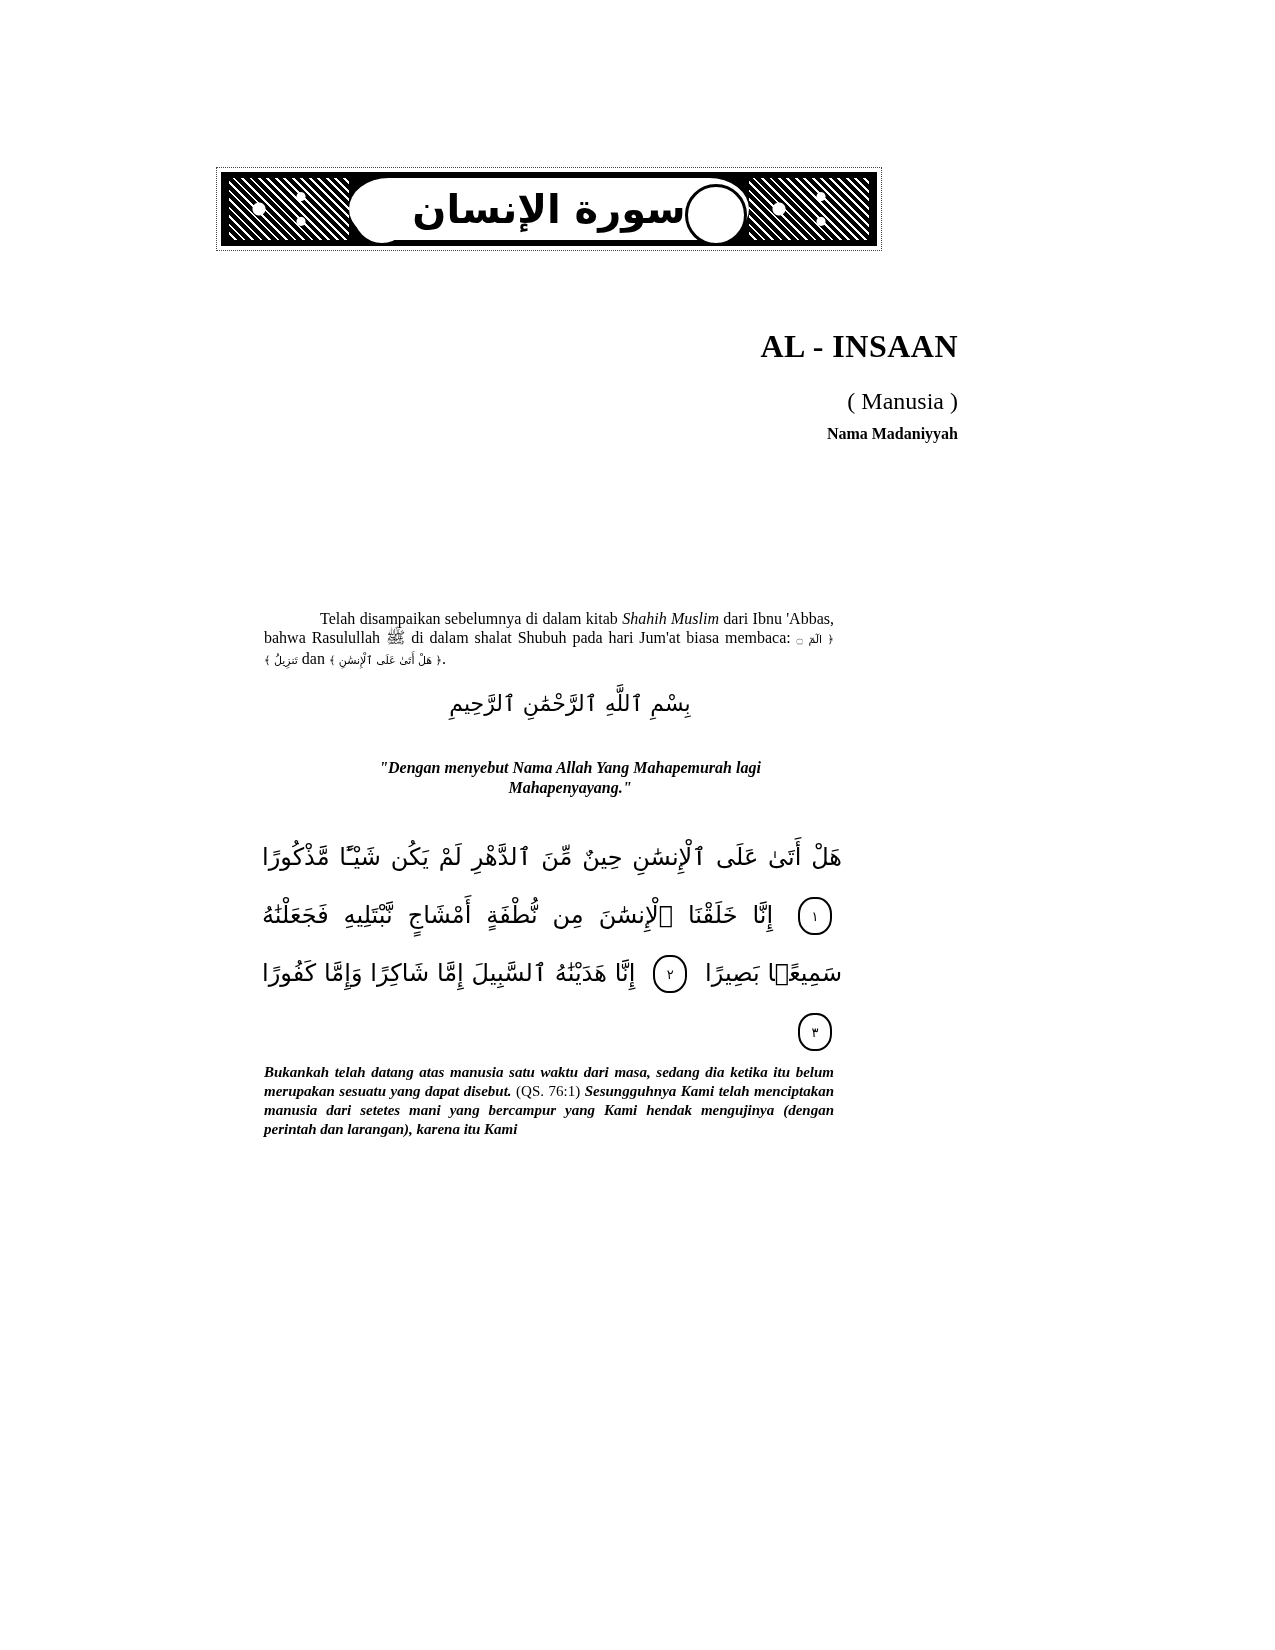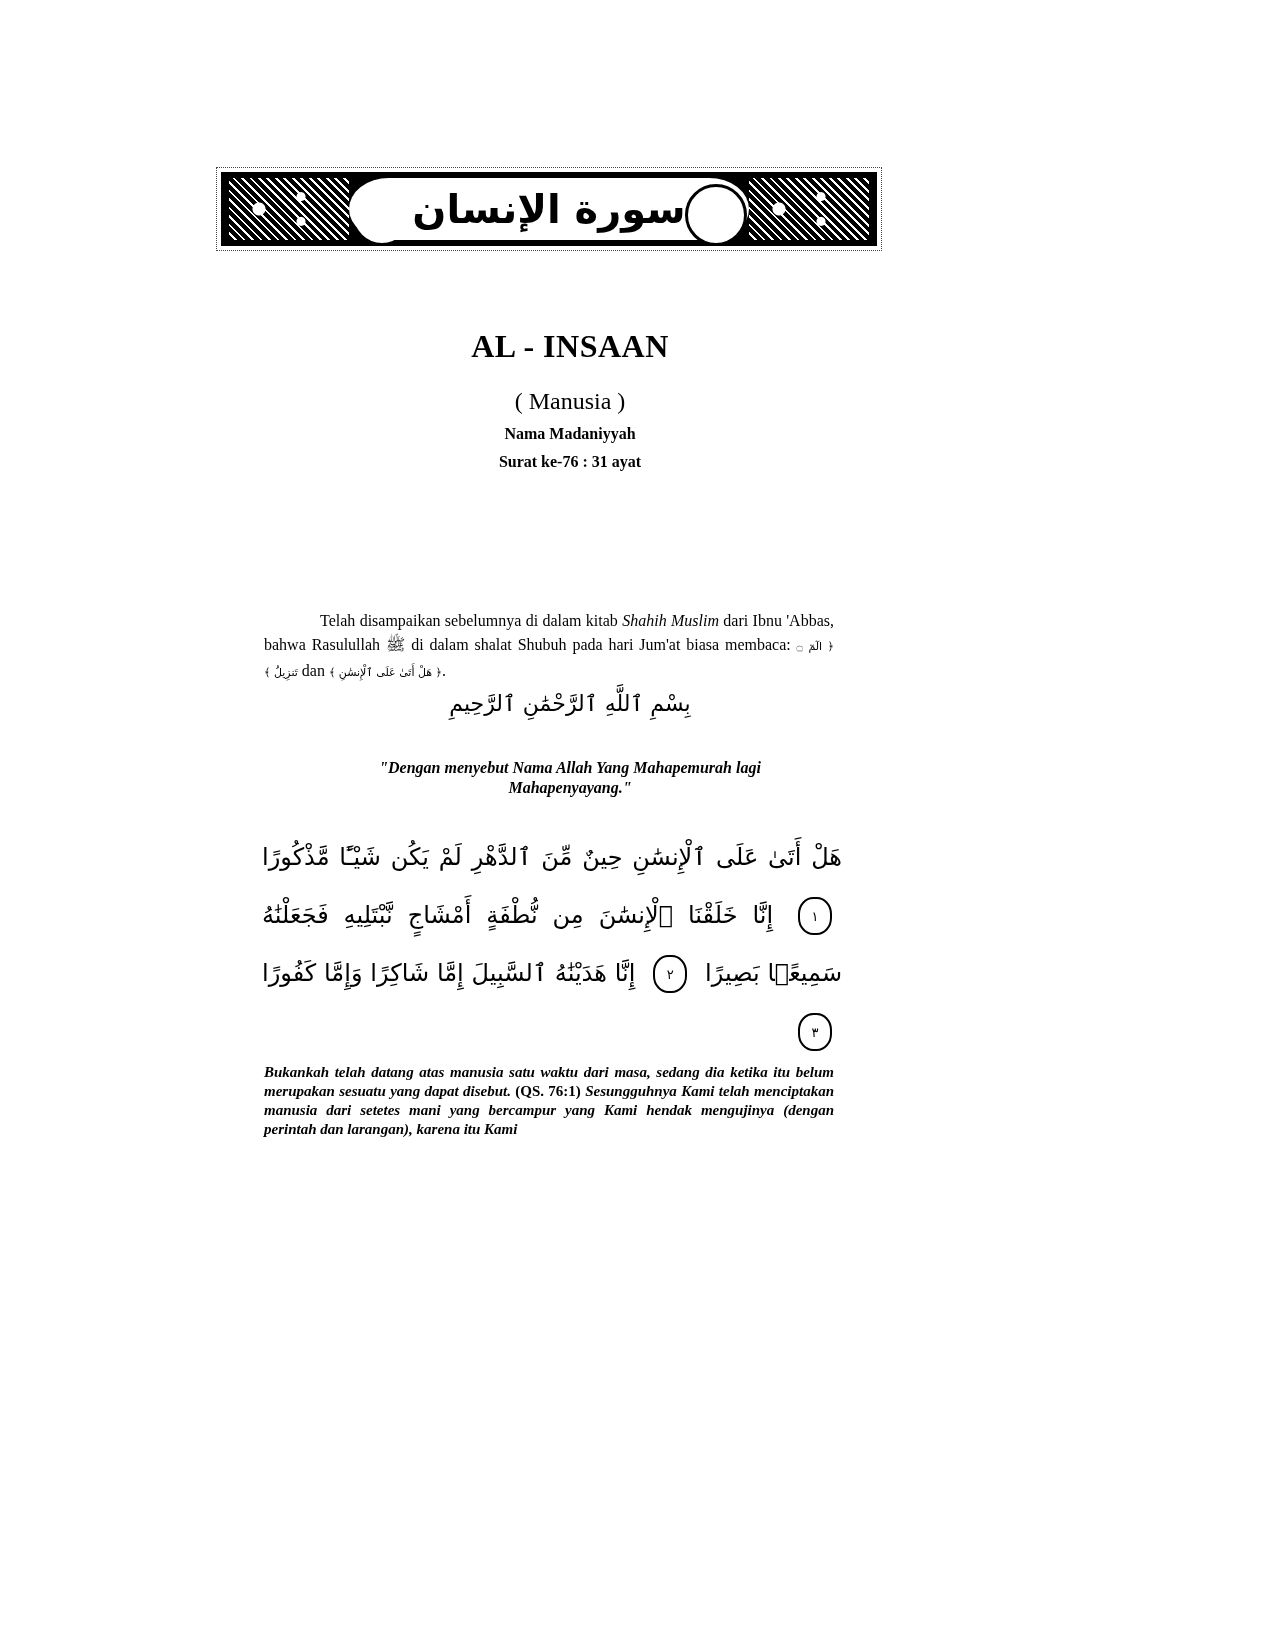--- a/index.html
+++ b/index.html
@@ -41,28 +41,28 @@
     }
     .banner-title {
       font-family: "DejaVu Sans", sans-serif; font-size: 40px; font-weight: bold; direction: rtl;
     }
     .circle-deco {
       position: absolute; top: 12px; width: 56px; height: 56px; border-radius: 50%;
       background: #fff; border: 3px solid #000;
     }
     .circle-deco.left { left: 130px; }
     .circle-deco.right { right: 130px; }
-    .heading-block { position: absolute; left: 0; right: 0; top: 185px; text-align: center; }
+    .heading-block { position: absolute; left: 0; right: 0; top: 185px; text-align: right; }
     .surah-name { font-family: "Liberation Serif", serif; font-size: 32px; font-weight: bold; margin: 0; letter-spacing: 0.5px; }
     .surah-meaning { font-family: "Liberation Serif", serif; font-size: 24px; margin-top: 23px; }
     .surah-type { font-family: "Liberation Serif", serif; font-size: 16px; font-weight: bold; margin-top: 10px; }
     .surah-count { font-family: "Liberation Serif", serif; font-size: 16px; font-weight: bold; margin-top: 10px; }
     .intro-para {
       position: absolute; left: 82px; width: 570px; top: 450px;
-      font-family: "Liberation Serif", serif; font-size: 16px; line-height: 24px; text-align: justify; text-indent: 56px;
+      font-family: "Liberation Serif", serif; font-size: 16px; line-height: 19px; text-align: justify; text-indent: 56px;
     }
     .intro-para em { font-style: italic; }
     .ar-inline { font-family: "DejaVu Sans", sans-serif; font-size: 11px; direction: rtl; unicode-bidi: isolate; }
     .basmalah {
       position: absolute; left: 0; right: 0; top: 548px; text-align: center;
       font-family: "DejaVu Sans", sans-serif; font-size: 22px; direction: rtl; letter-spacing: 2px;
     }
     .basmalah-trans {
       position: absolute; left: 140px; right: 140px; top: 615px; text-align: center;
       font-family: "Liberation Serif", serif; font-style: italic; font-weight: bold; font-size: 16px; line-height: 20px;
@@ -72,21 +72,21 @@
       font-family: "DejaVu Sans", sans-serif; font-size: 24px; line-height: 58px; text-align: justify;
     }
     .ayah-marker {
       display: inline-flex; align-items: center; justify-content: center; width: 30px; height: 34px;
       border: 2px solid #000; border-radius: 45%; font-size: 13px; margin: 0 10px; vertical-align: middle; line-height: 1;
     }
     .translation {
       position: absolute; left: 82px; width: 570px; top: 905px;
       font-family: "Liberation Serif", serif; font-size: 15px; line-height: 19px; text-align: justify; font-weight: bold; font-style: italic;
     }
-    .translation .ref { font-style: normal; font-weight: bold; }
+    .translation .ref { font-style: normal; font-weight: normal; }
   </style>
 </head>
 <body>
 
 <div class="page-frame">
   <div class="frame-pattern"></div>
   <div class="frame-inner">
 
     <div class="title-banner">
       <div class="banner-body">
@@ -97,21 +97,20 @@
         </div>
         <div class="circle-deco right"></div>
         <div class="banner-ornament right"></div>
       </div>
     </div>
 
     <div class="heading-block">
       <h1 class="surah-name">AL - INSAAN</h1>
       <div class="surah-meaning">( Manusia )</div>
       <div class="surah-type">Nama Madaniyyah</div>
-      <div class="surah-count">Surat ke-76 : 31 ayat</div>
     </div>
 
     <p class="intro-para"><span>Telah disampaikan sebelumnya di dalam kitab </span><em>Shahih Muslim</em><span> dari Ibnu 'Abbas, bahwa Rasulullah ﷺ di dalam shalat Shubuh pada hari Jum'at biasa membaca: </span><span class="ar-inline">﴿ الٓمٓ ۝ تَنزِيلُ ﴾</span><span> dan </span><span class="ar-inline">﴿ هَلْ أَتَىٰ عَلَى ٱلْإِنسَٰنِ ﴾</span><span>.</span></p>
 
     <div class="basmalah">بِسْمِ ٱللَّهِ ٱلرَّحْمَٰنِ ٱلرَّحِيمِ</div>
     <div class="basmalah-trans">"Dengan menyebut Nama Allah Yang Mahapemurah lagi Mahapenyayang."</div>
 
     <div class="ayat-block">
       <span>هَلْ أَتَىٰ عَلَى ٱلْإِنسَٰنِ حِينٌ مِّنَ ٱلدَّهْرِ لَمْ يَكُن شَيْـًٔا مَّذْكُورًا</span>
       <span class="ayah-marker">١</span>

